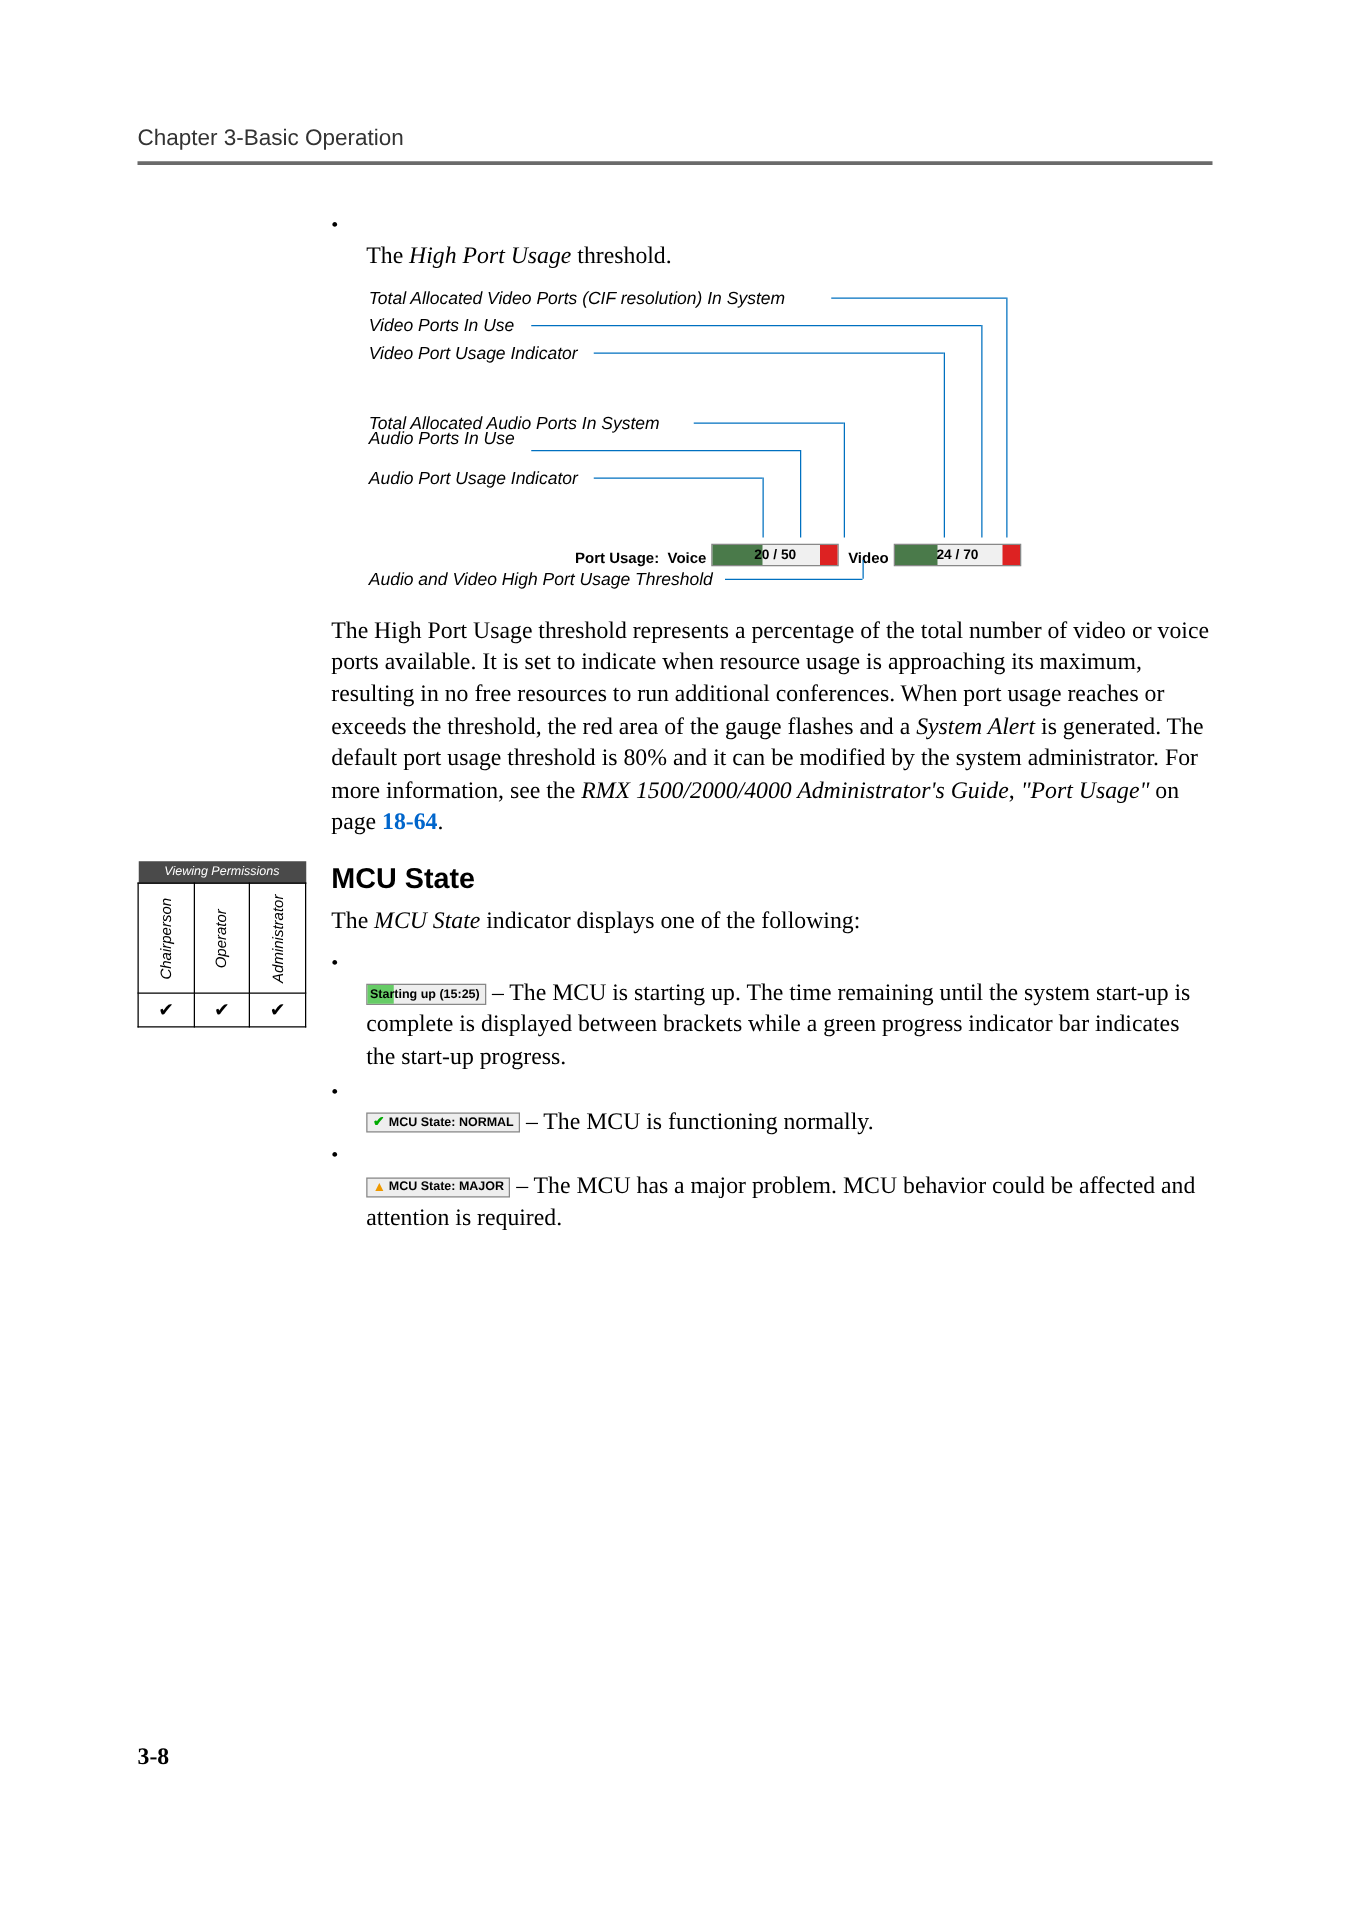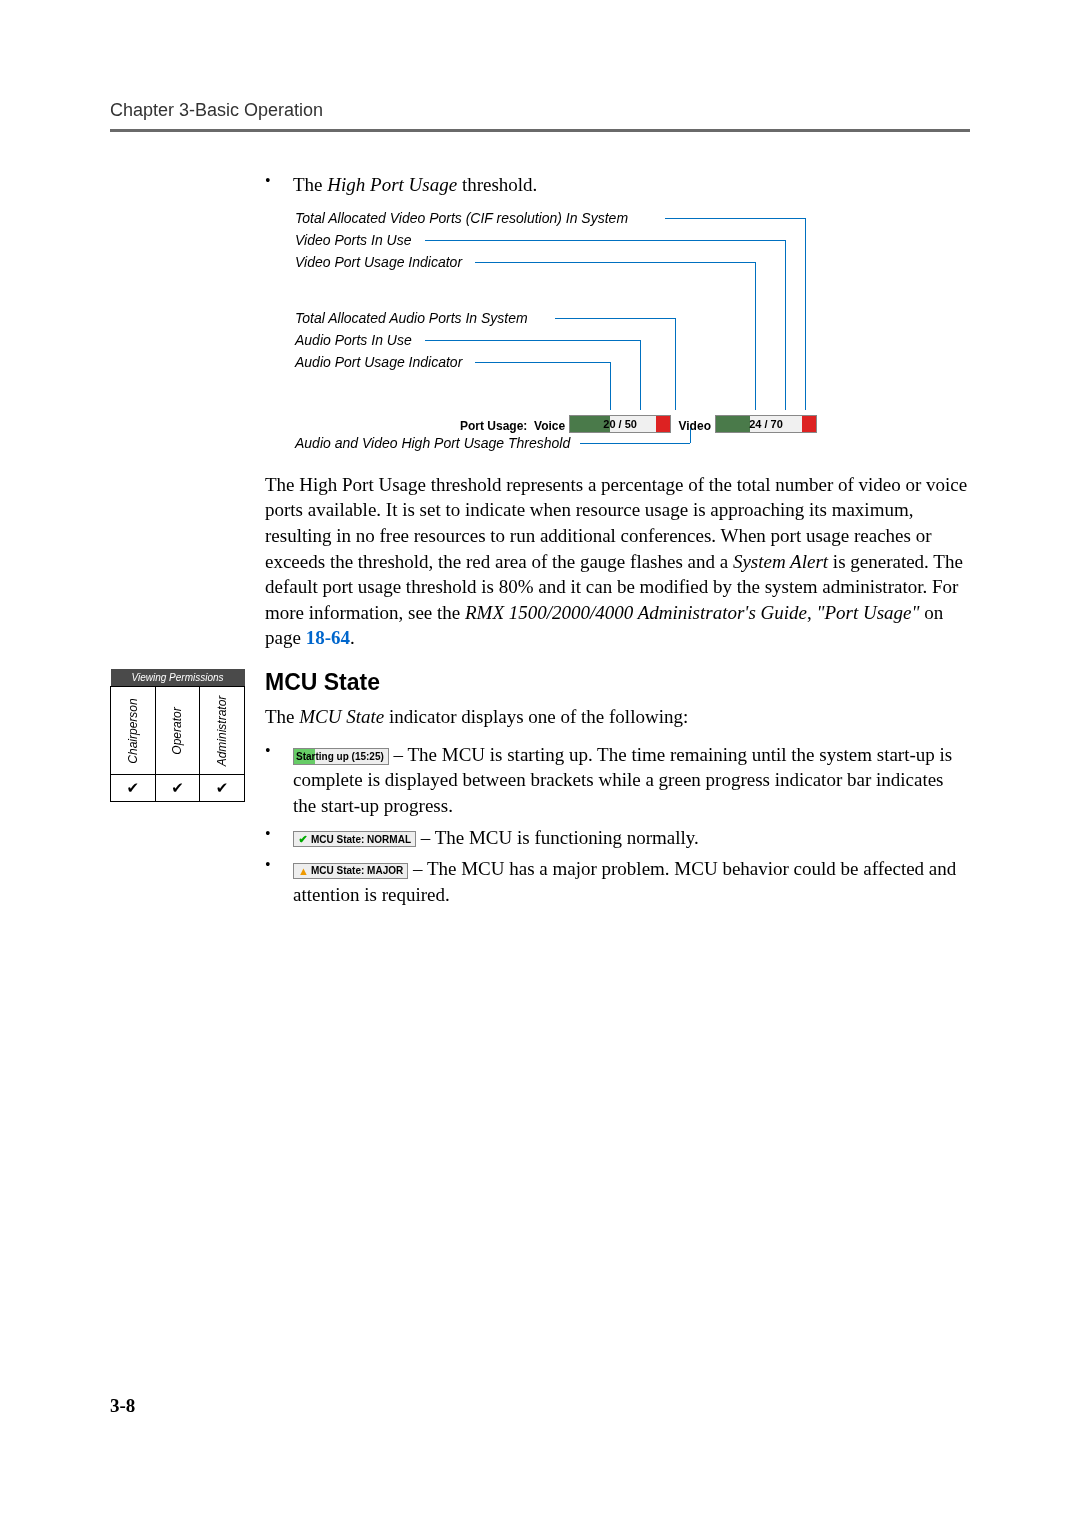--- a/index.html
+++ b/index.html
@@ -34,20 +34,21 @@
     display: flex;
     margin-bottom: 6px;
   }
   .bullet-dot {
     width: 28px;
     flex-shrink: 0;
   }
   .bullet-text {
     font-size: 19px;
     line-height: 1.35;
+    margin-top: 20px;
   }
   .italic { font-style: italic; }
   .diagram {
     margin: 12px 0 12px 30px;
     position: relative;
     height: 250px;
   }
   .diag-label {
     position: absolute;
     font-family: Arial, Helvetica, sans-serif;
@@ -282,21 +283,21 @@
       <div class="diag-vline" style="left:490px;top:30px;height:170px;"></div>
 
       <div class="diag-label" style="left:0;top:44px;">Video Port Usage Indicator</div>
       <div class="diag-line" style="left:180px;top:52px;width:280px;"></div>
       <div class="diag-vline" style="left:460px;top:52px;height:148px;"></div>
 
       <div class="diag-label" style="left:0;top:100px;">Total Allocated Audio Ports In System</div>
       <div class="diag-line" style="left:260px;top:108px;width:120px;"></div>
       <div class="diag-vline" style="left:380px;top:108px;height:92px;"></div>
 
-      <div class="diag-label" style="left:0;top:122px;">Audio Ports In Use</div>
+      <div class="diag-label" style="left:0;top:112px;">Audio Ports In Use</div>
       <div class="diag-line" style="left:130px;top:130px;width:215px;"></div>
       <div class="diag-vline" style="left:345px;top:130px;height:70px;"></div>
 
       <div class="diag-label" style="left:0;top:144px;">Audio Port Usage Indicator</div>
       <div class="diag-line" style="left:180px;top:152px;width:135px;"></div>
       <div class="diag-vline" style="left:315px;top:152px;height:48px;"></div>
 
       <div class="port-usage-bar">
         <span>Port Usage:</span>&nbsp;&nbsp;
         <span>Voice</span>

